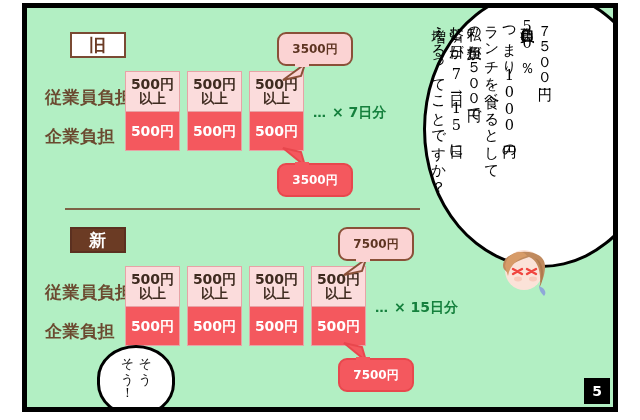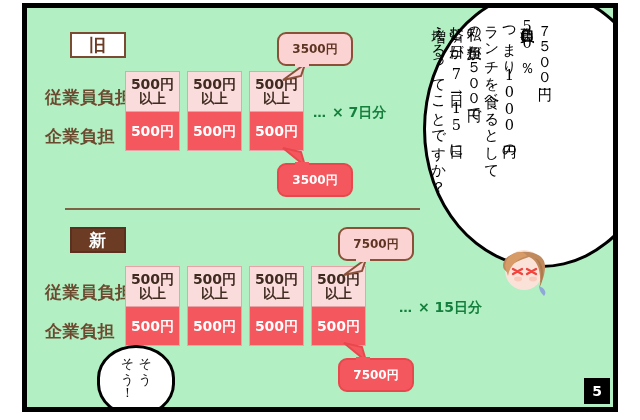--- a/index.html
+++ b/index.html
@@ -163,21 +163,21 @@
     </div>
 
     <div class="stack" style="left:284px;top:258px;">
       <div class="cell cell-top">
         <span>500円</span>
         <span class="sub">以上</span>
       </div>
       <div class="cell cell-bot">500円</div>
     </div>
 
-    <div class="mult" style="left:348px;top:291px;margin-left:24px;">
+    <div class="mult" style="left:348px;top:291px;">
       <span class="dots">…</span>
       <span>×</span>
       <span>15日分</span>
     </div>
 
     <div class="bub bub-light" style="left:311px;top:219px;width:76px;height:34px;">7500円</div>
     <svg class="tail" style="left:313px;top:249px;width:30px;height:22px;" viewBox="0 0 30 22">
       <polygon points="4,18 26,2 22,14" fill="#fbd3d3" stroke="#8a5038" stroke-width="2"></polygon>
       <rect x="16" y="0" width="14" height="5" fill="#fbd3d3"></rect>
     </svg>

